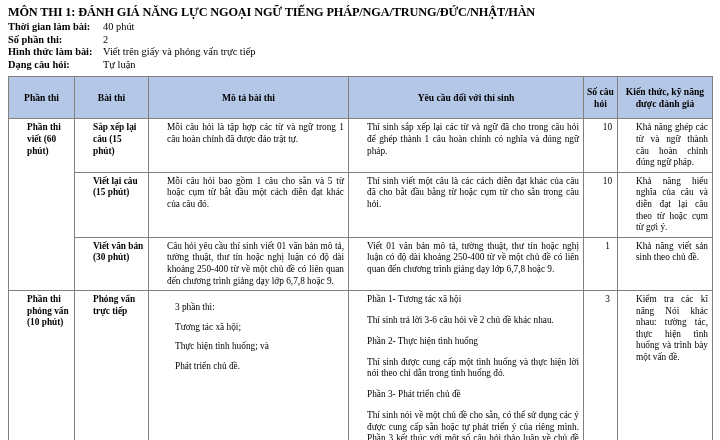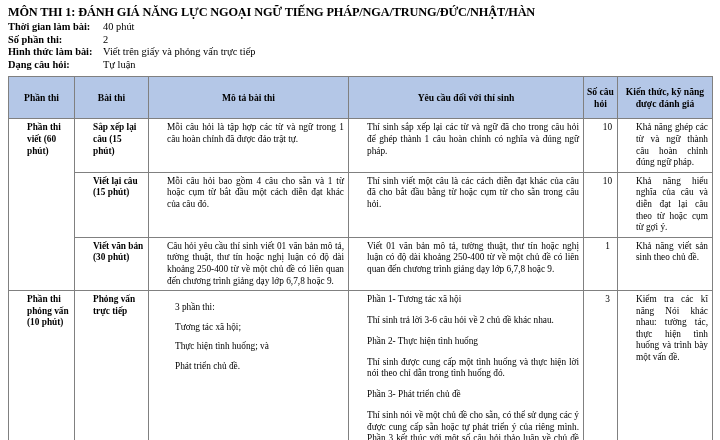--- a/index.html
+++ b/index.html
@@ -150,21 +150,21 @@
         <td class="c-phan" rowspan="3">Phần thi viết (60 phút)</td>
         <td class="c-bai">Sắp xếp lại câu (15 phút)</td>
         <td class="c-mota">Mỗi câu hỏi là tập hợp các từ và ngữ trong 1 câu hoàn chỉnh đã được đảo trật tự.</td>
         <td class="c-yeucau">Thí sinh sắp xếp lại các từ và ngữ đã cho trong câu hỏi để ghép thành 1 câu hoàn chỉnh có nghĩa và đúng ngữ pháp.</td>
         <td class="c-so">10</td>
         <td class="c-kien">Khả năng ghép các từ và ngữ thành câu hoàn chỉnh đúng ngữ pháp.</td>
       </tr>
 
       <tr>
         <td class="c-bai">Viết lại câu (15 phút)</td>
-        <td class="c-mota">Mỗi câu hỏi bao gồm 4 câu cho sẵn và 1 từ hoặc cụm từ bắt đầu một cách diễn đạt khác của câu đó.</td>
+        <td class="c-mota">Mỗi câu hỏi bao gồm 1 câu cho sẵn và 5 từ hoặc cụm từ bắt đầu một cách diễn đạt khác của câu đó.</td>
         <td class="c-yeucau">Thí sinh viết một câu là các cách diễn đạt khác của câu đã cho bắt đầu bằng từ hoặc cụm từ cho sẵn trong câu hỏi.</td>
         <td class="c-so">10</td>
         <td class="c-kien">Khả năng hiểu nghĩa của câu và diễn đạt lại câu theo từ hoặc cụm từ gợi ý.</td>
       </tr>
 
       <tr>
         <td class="c-bai">Viết văn bản (30 phút)</td>
         <td class="c-mota">Câu hỏi yêu cầu thí sinh viết 01 văn bản mô tả, tường thuật, thư tín hoặc nghị luận có độ dài khoảng 250-400 từ về một chủ đề có liên quan đến chương trình giảng dạy lớp 6,7,8 hoặc 9.</td>
         <td class="c-yeucau">Viết 01 văn bản mô tả, tường thuật, thư tín hoặc nghị luận có độ dài khoảng 250-400 từ về một chủ đề có liên quan đến chương trình giảng dạy lớp 6,7,8 hoặc 9.</td>
         <td class="c-so">1</td>

